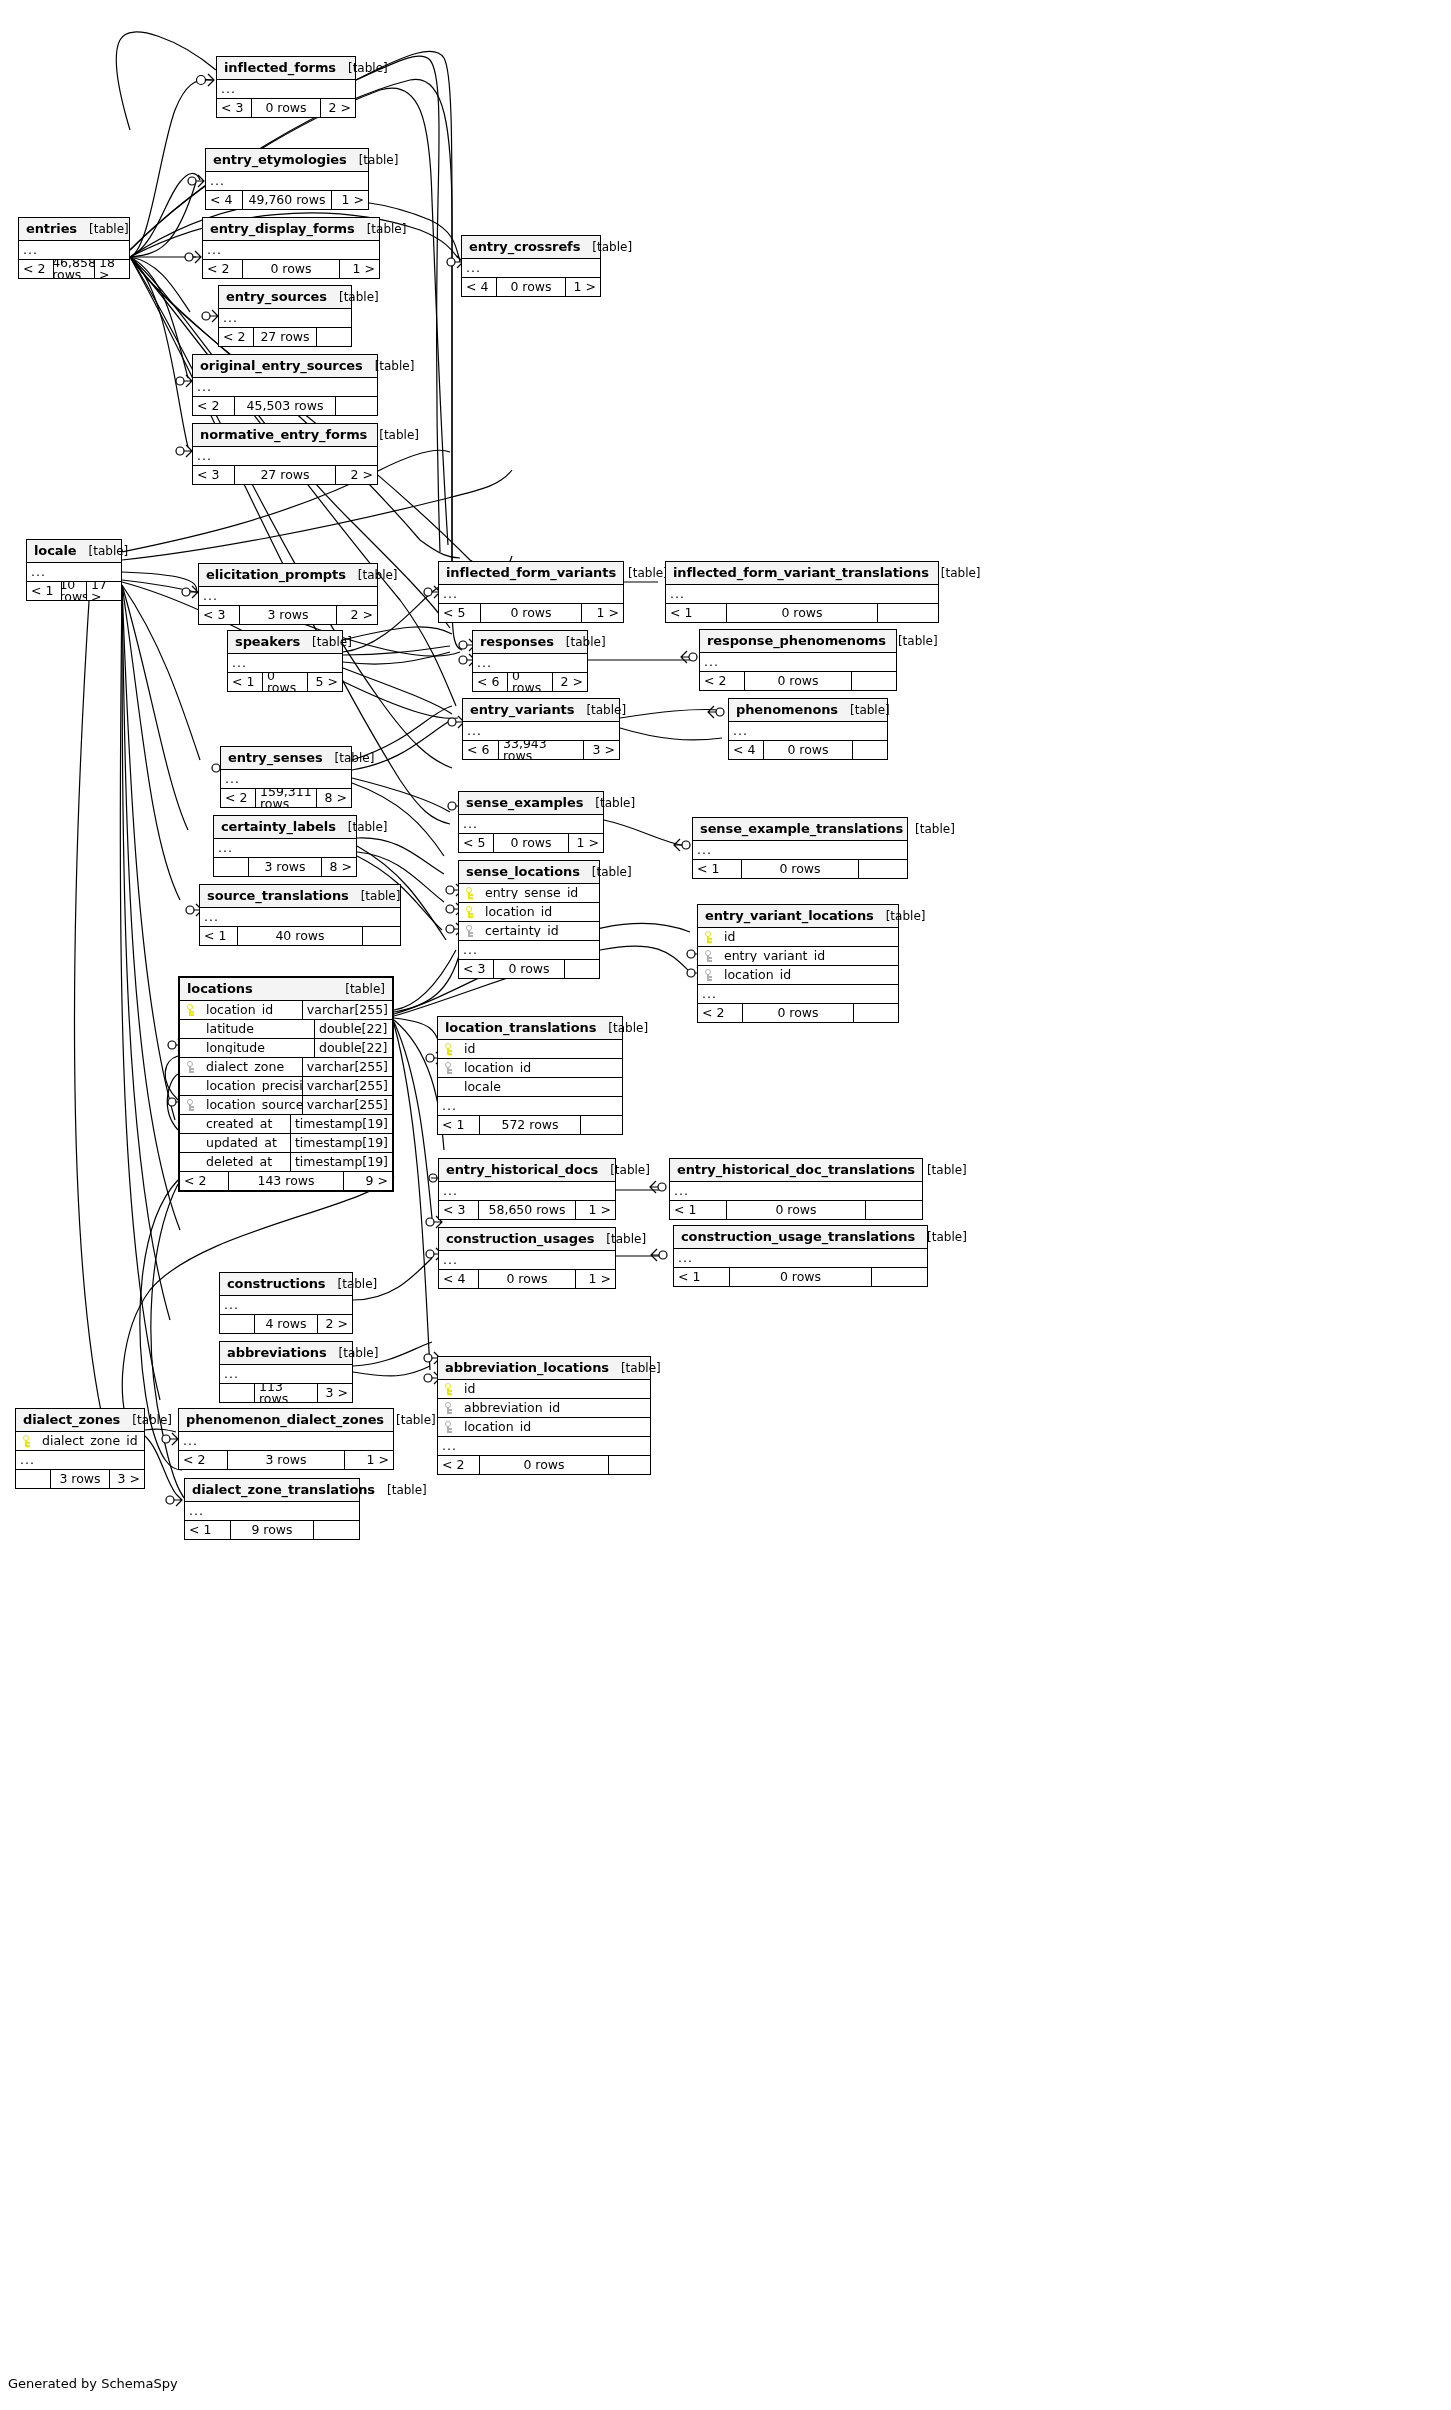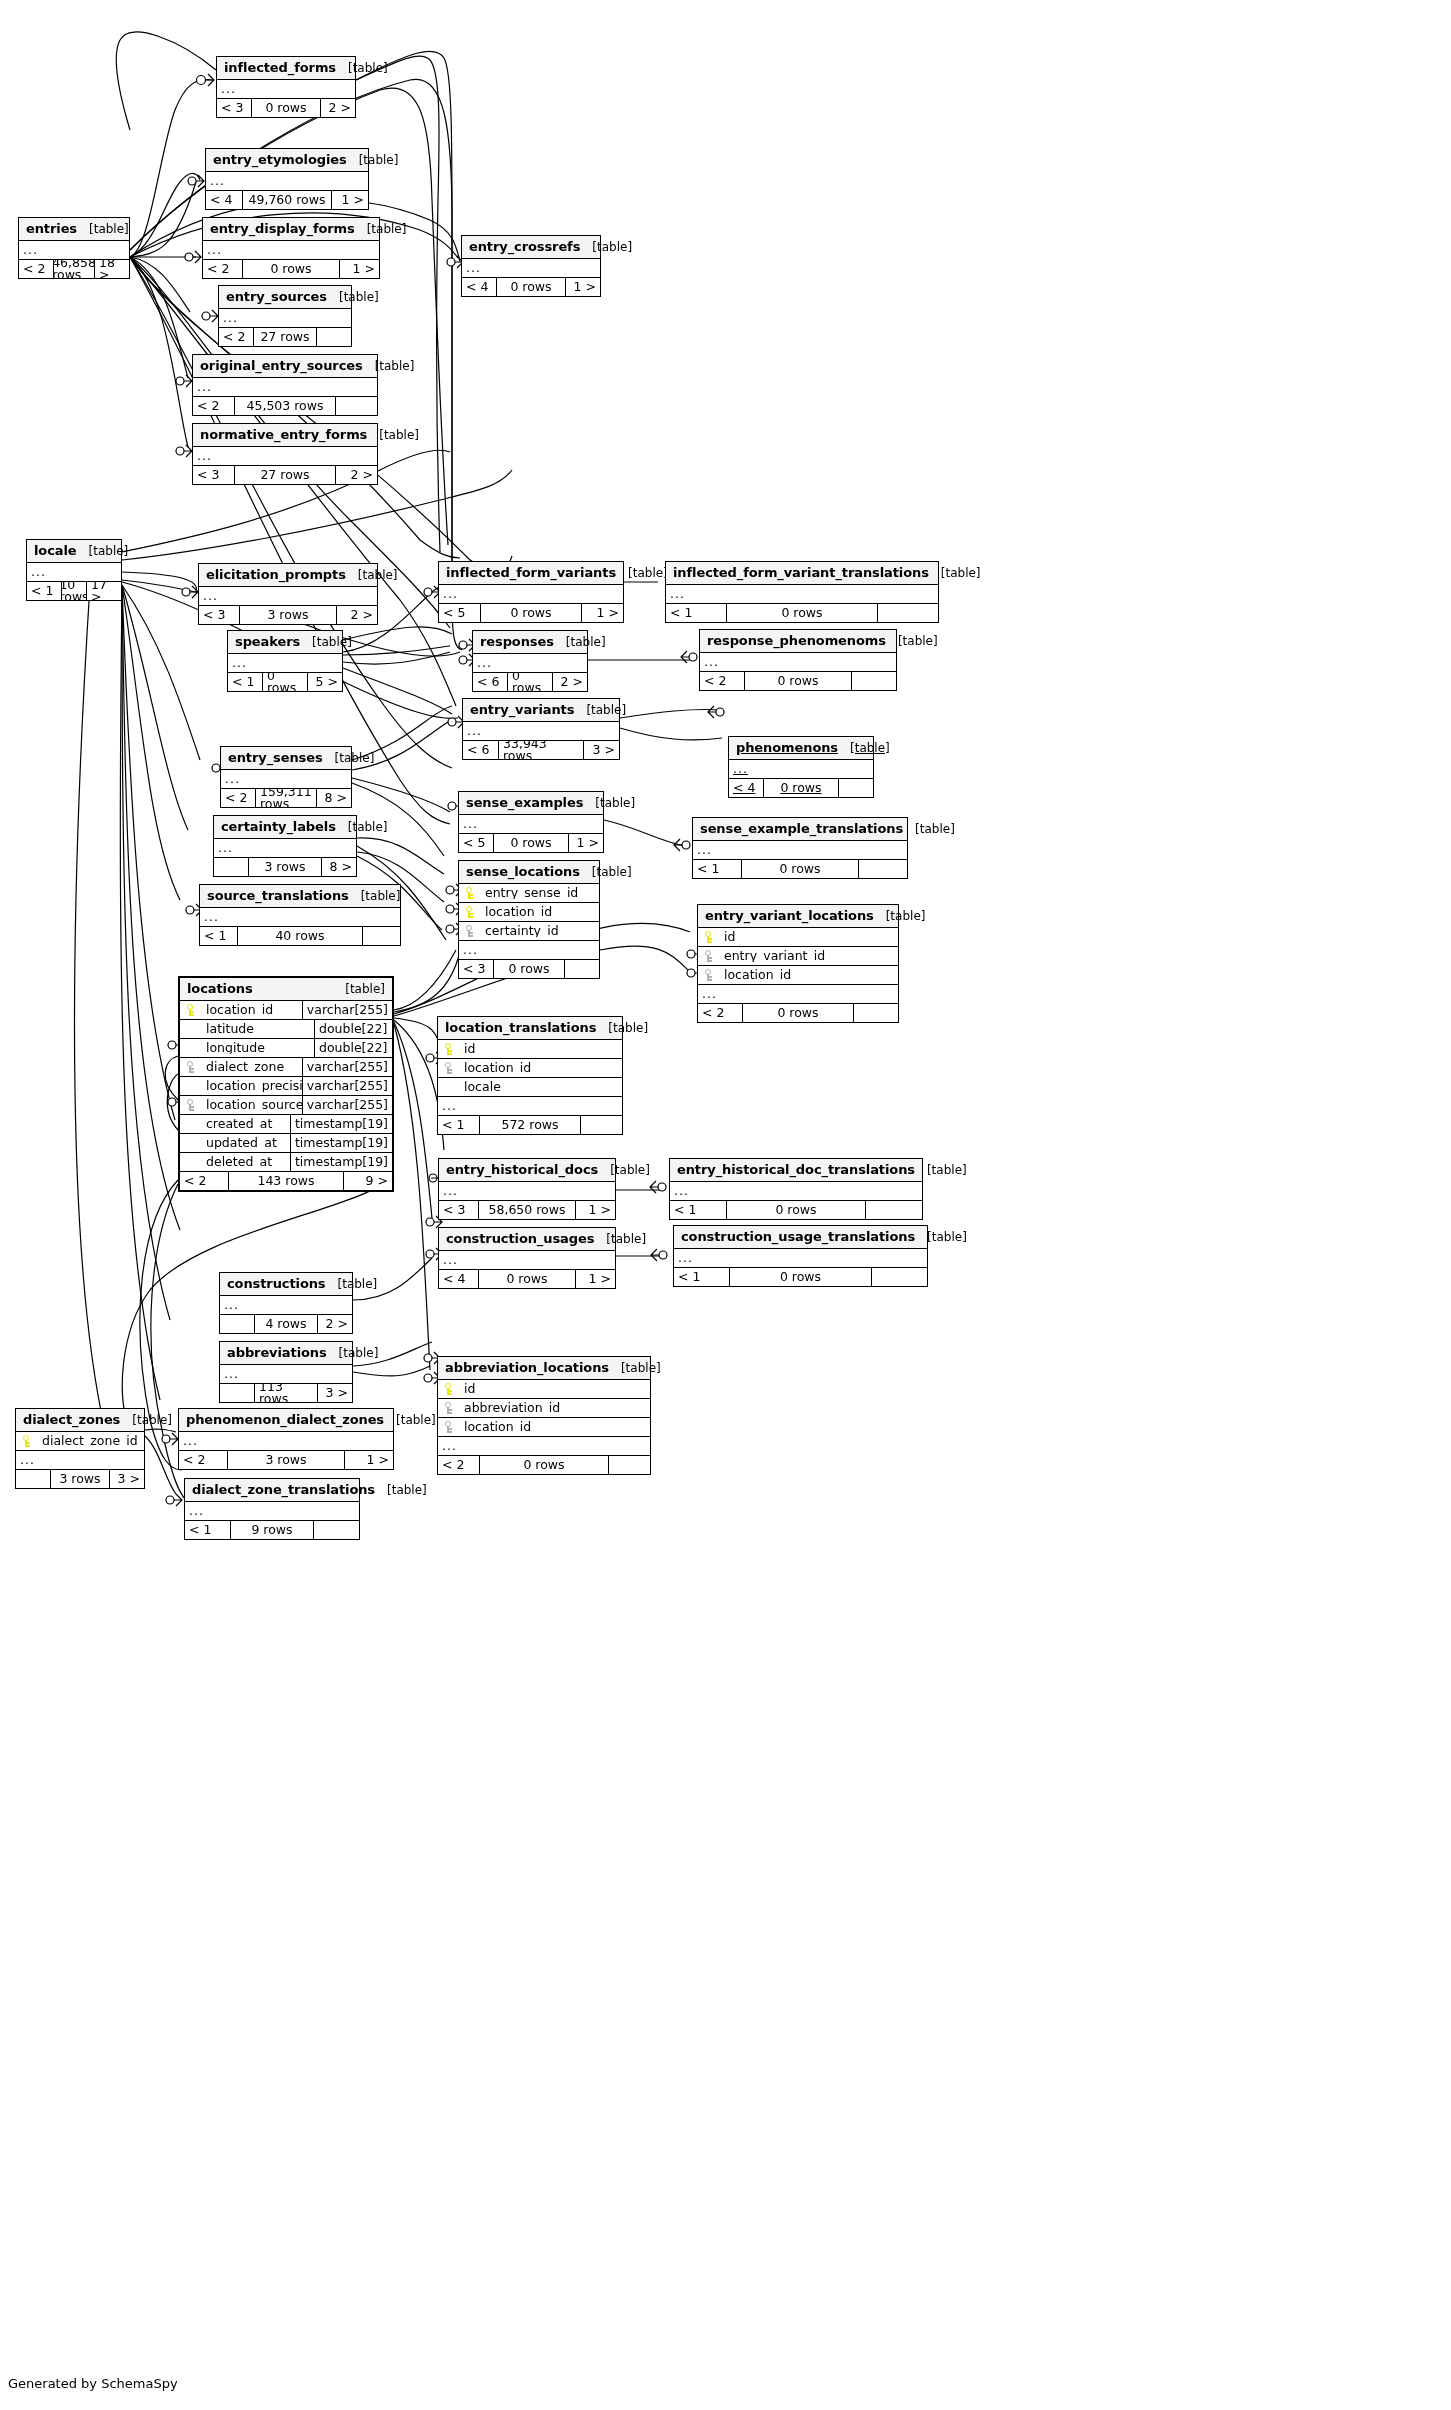--- a/index.html
+++ b/index.html
@@ -552,21 +552,21 @@
         <span class="tname">entry_variants</span>
         <span class="ttag">[table]</span>
       </div>
       <div class="ellipsis">...</div>
       <div class="foot">
         <span class="f fl" style="flex: 0 0 35px;">&lt; 6</span>
         <span class="f fc">33,943 rows</span>
         <span class="f fr" style="flex: 0 0 35px;">3 &gt;</span>
       </div>
     </div>
-    <div class="node" style="left: 728px; top: 736px; width: 146px; text-decoration: underline;">
+    <div class="node" style="left: 728px; top: 698px; width: 160px;">
       <div class="hdr">
         <span class="tname">phenomenons</span>
         <span class="ttag">[table]</span>
       </div>
       <div class="ellipsis">...</div>
       <div class="foot">
         <span class="f fl" style="flex: 0 0 34px;">&lt; 4</span>
         <span class="f fc">0 rows</span>
         <span class="f fr" style="flex: 0 0 34px;"></span>
       </div>

